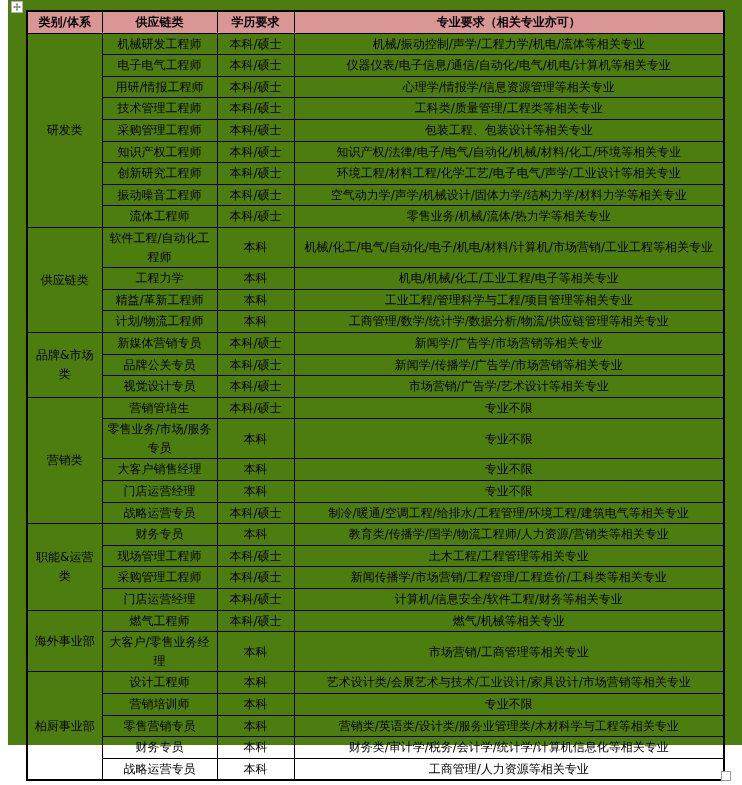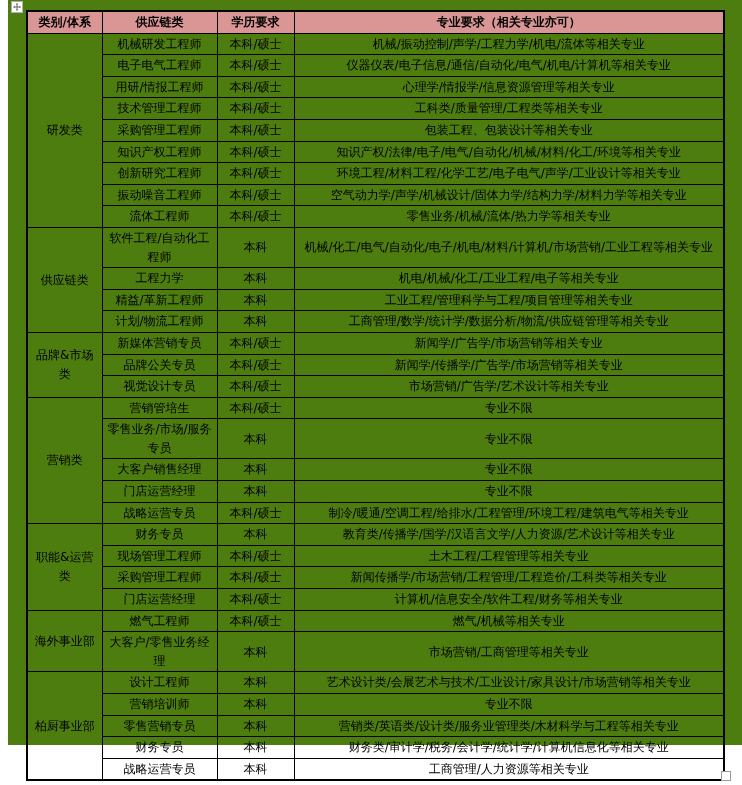--- a/index.html
+++ b/index.html
@@ -193,21 +193,21 @@
         </tr>
         <tr>
           <td>战略运营专员</td>
           <td>本科/硕士</td>
           <td>制冷/暖通/空调工程/给排水/工程管理/环境工程/建筑电气等相关专业</td>
         </tr>
         <tr>
           <td rowspan="4" class="cat">职能&amp;运营类</td>
           <td>财务专员</td>
           <td>本科</td>
-          <td>教育类/传播学/国学/汉语言文学/人力资源/艺术设计等相关专业</td>
+          <td>教育类/传播学/国学/物流工程师/人力资源/营销类等相关专业</td>
         </tr>
         <tr>
           <td>现场管理工程师</td>
           <td>本科/硕士</td>
           <td>土木工程/工程管理等相关专业</td>
         </tr>
         <tr>
           <td>采购管理工程师</td>
           <td>本科/硕士</td>
           <td>新闻传播学/市场营销/工程管理/工程造价/工科类等相关专业</td>

